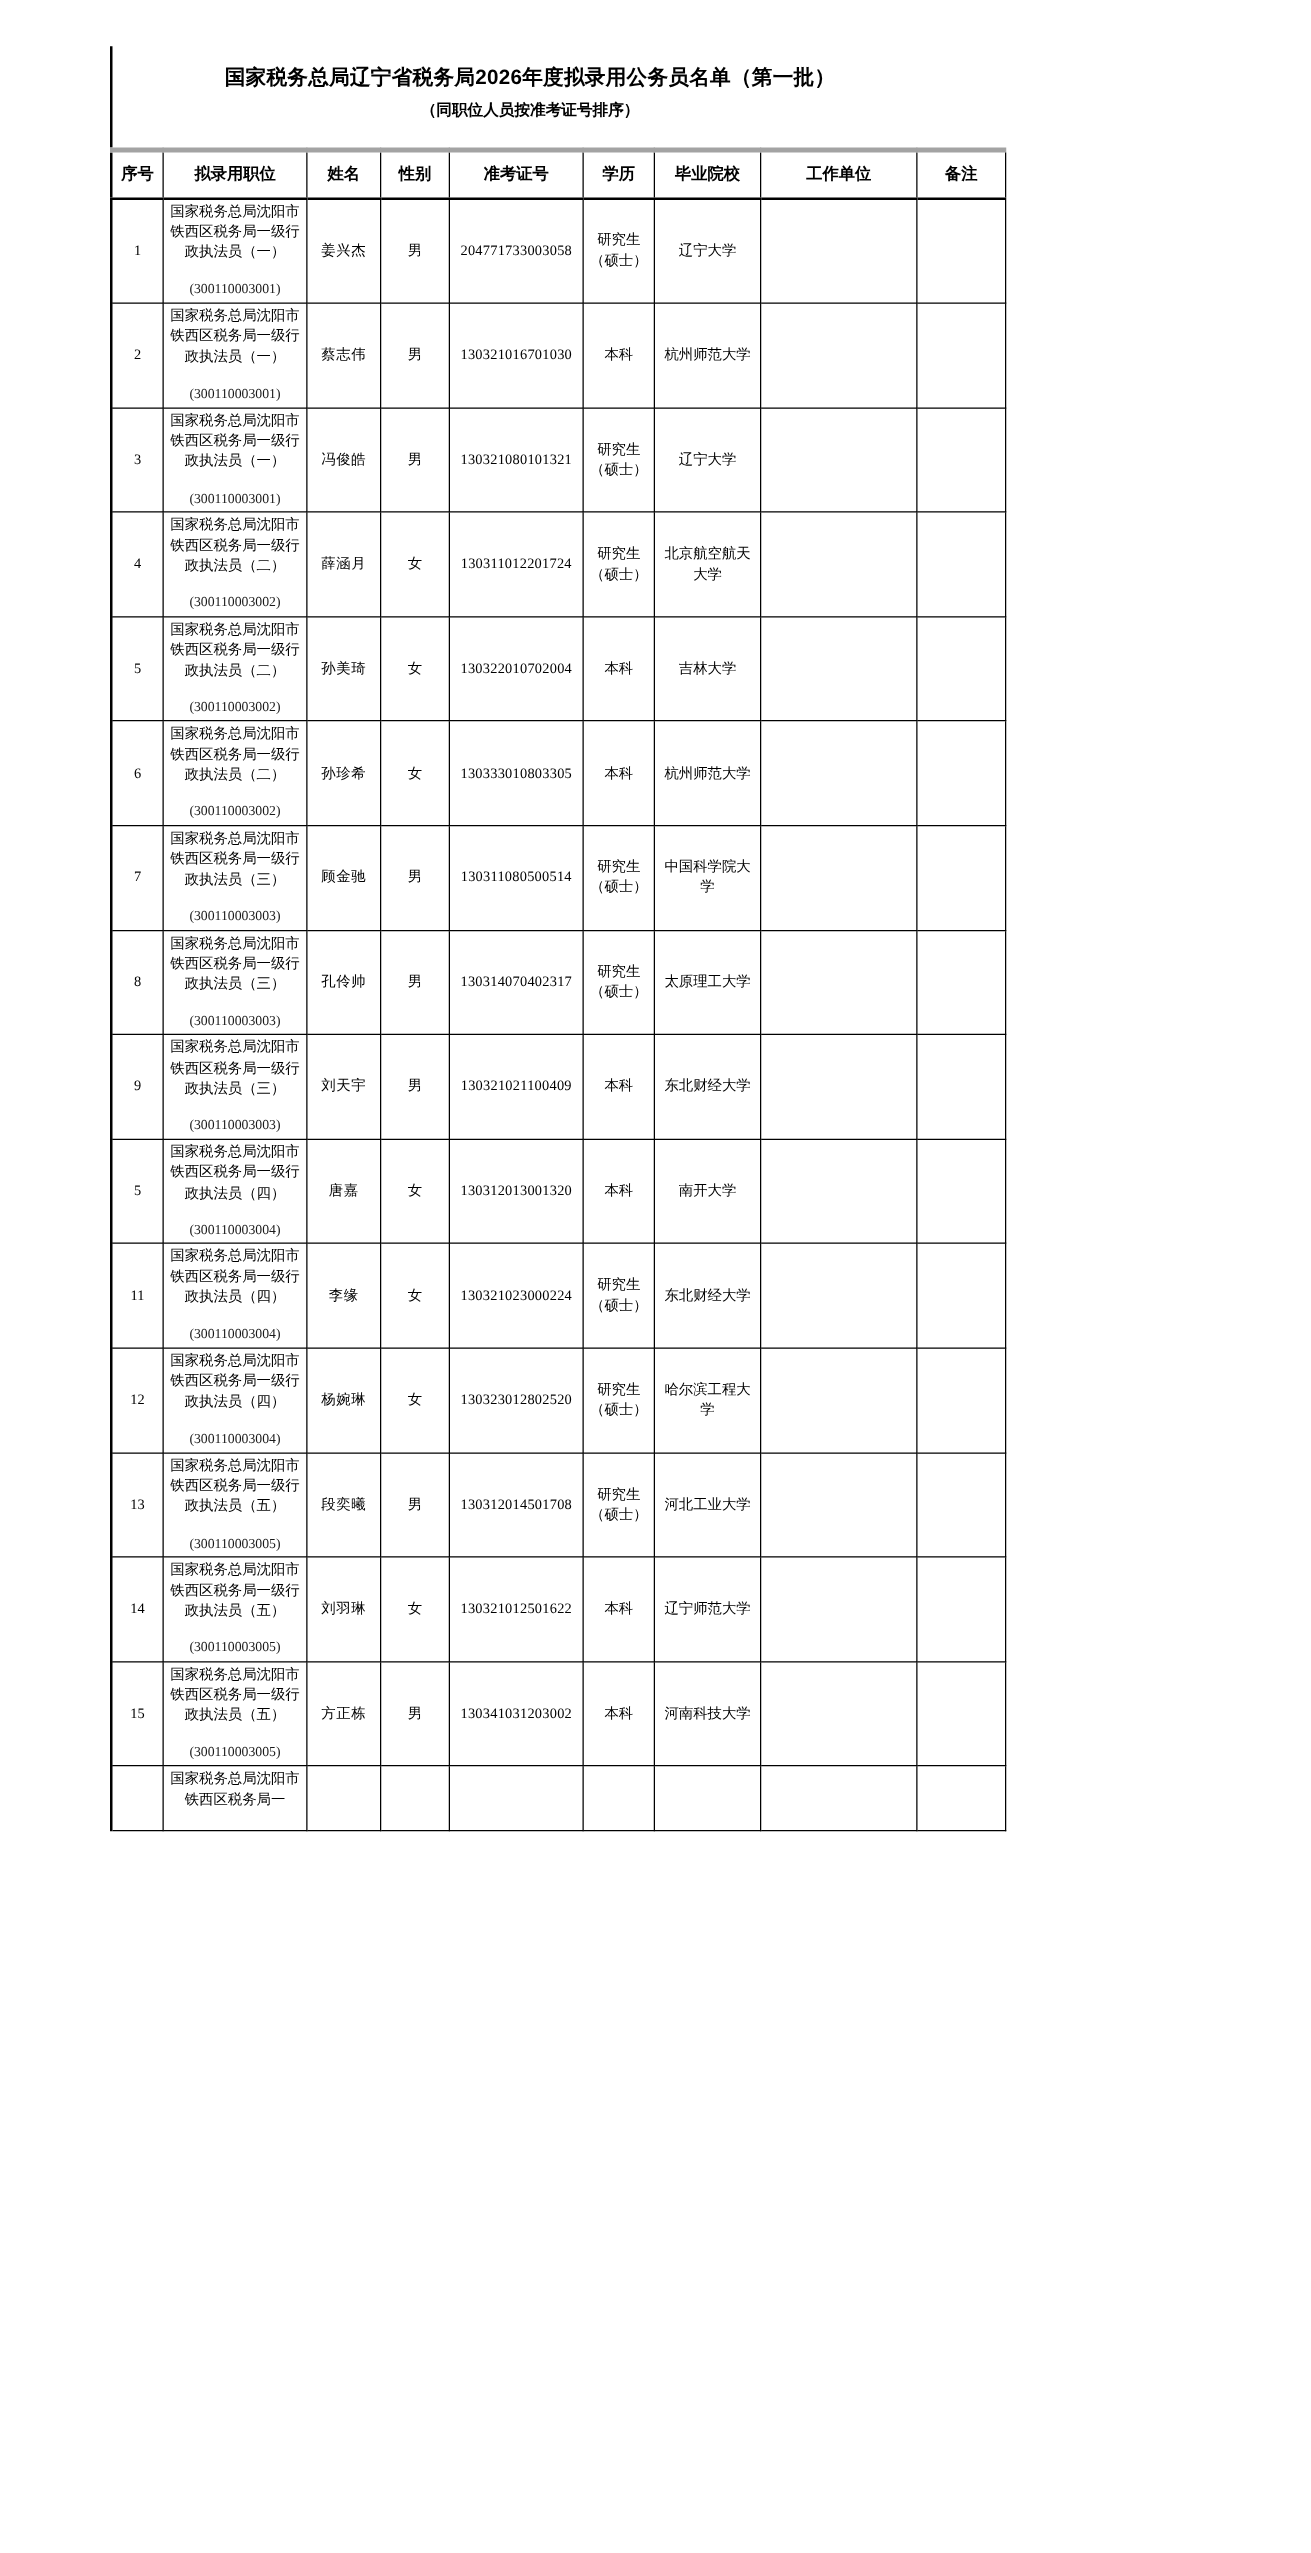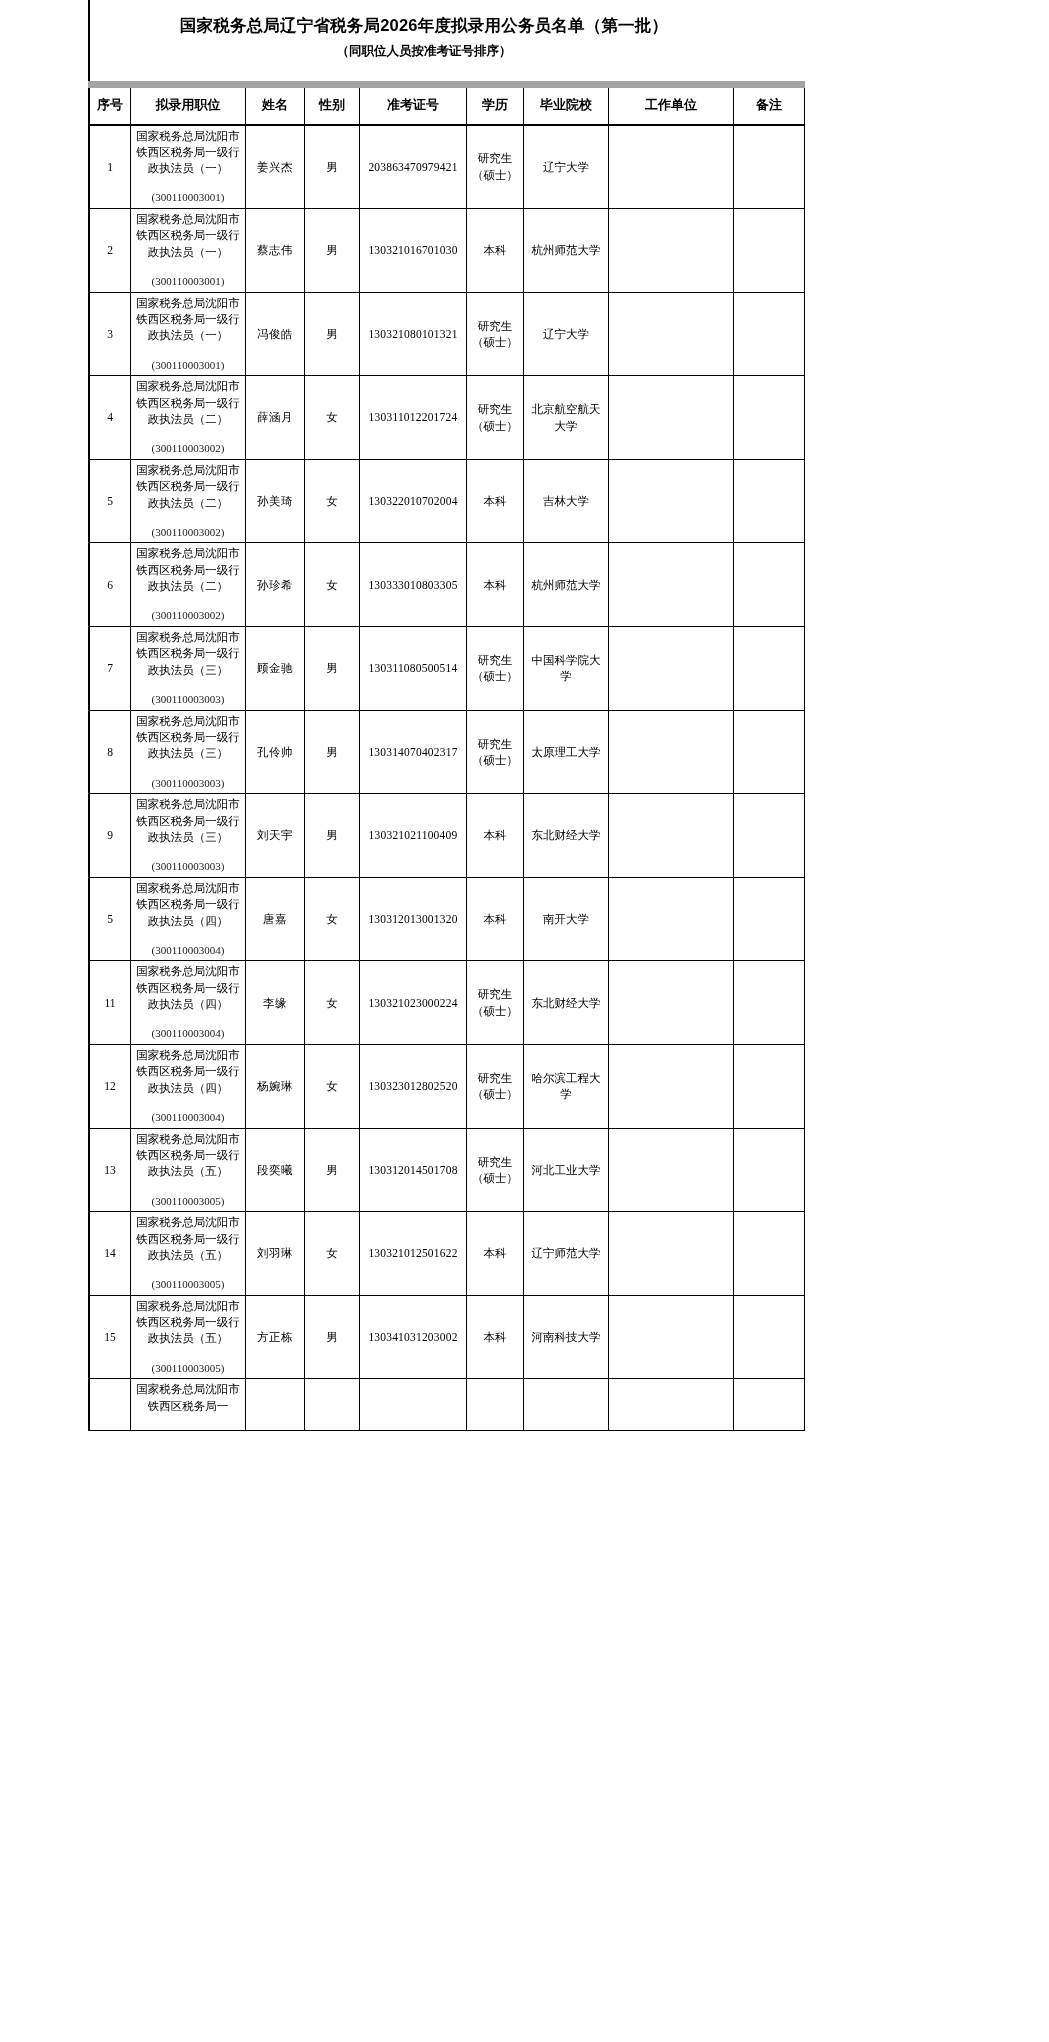--- a/index.html
+++ b/index.html
@@ -17,20 +17,21 @@
     width: 1049px;
     min-height: 2042px;
     position: relative;
     background: #fff;
     box-sizing: border-box;
     padding: 0;
   }
   .doc-wrap {
     margin-left: 88px;
     width: 670px;
+    margin-top: 37px;
   }
   
   .title-block {
     border-left: 2px solid #000;
     padding: 0;
     box-sizing: border-box;
     width: 670px;
   }
   .doc-title {
     font-family: "Liberation Sans", "DejaVu Sans", sans-serif;
@@ -47,21 +48,21 @@
     font-size: 12.5px;
     line-height: 1.5;
     text-align: center;
     padding: 4px 6px 20px 6px;
   }
   
   table.listing {
     border-collapse: collapse;
     width: 670px;
     table-layout: fixed;
-    border-top: 7px solid #a3a3a3;
+    border-top: 4px solid #a3a3a3;
     border-left: 2px solid #000;
     border-right: 1px solid #000;
   }
   table.listing td, table.listing th {
     border: 1px solid #000;
     vertical-align: middle;
     padding: 2px 2px;
     font-size: 11.5px;
     line-height: 1.42;
     text-align: center;
@@ -144,21 +145,21 @@
       </thead>
       <tbody id="table-body">
           <tr>
             <td class="cell-seq">1</td>
             <td class="cell-pos">
               <span class="pos-name">国家税务总局沈阳市铁西区税务局一级行政执法员（一）</span>
               <span class="pos-code">(300110003001)</span>
             </td>
             <td class="cell-name">姜兴杰</td>
             <td class="cell-sex">男</td>
-            <td class="cell-exam">203863470979421</td>
+            <td class="cell-exam">204771733003058</td>
             <td class="cell-edu">研究生<br>（硕士）</td>
             <td class="cell-school">辽宁大学</td>
             <td class="cell-unit"></td>
             <td class="cell-note"></td>
           </tr>
           <tr>
             <td class="cell-seq">2</td>
             <td class="cell-pos">
               <span class="pos-name">国家税务总局沈阳市铁西区税务局一级行政执法员（一）</span>
               <span class="pos-code">(300110003001)</span>

